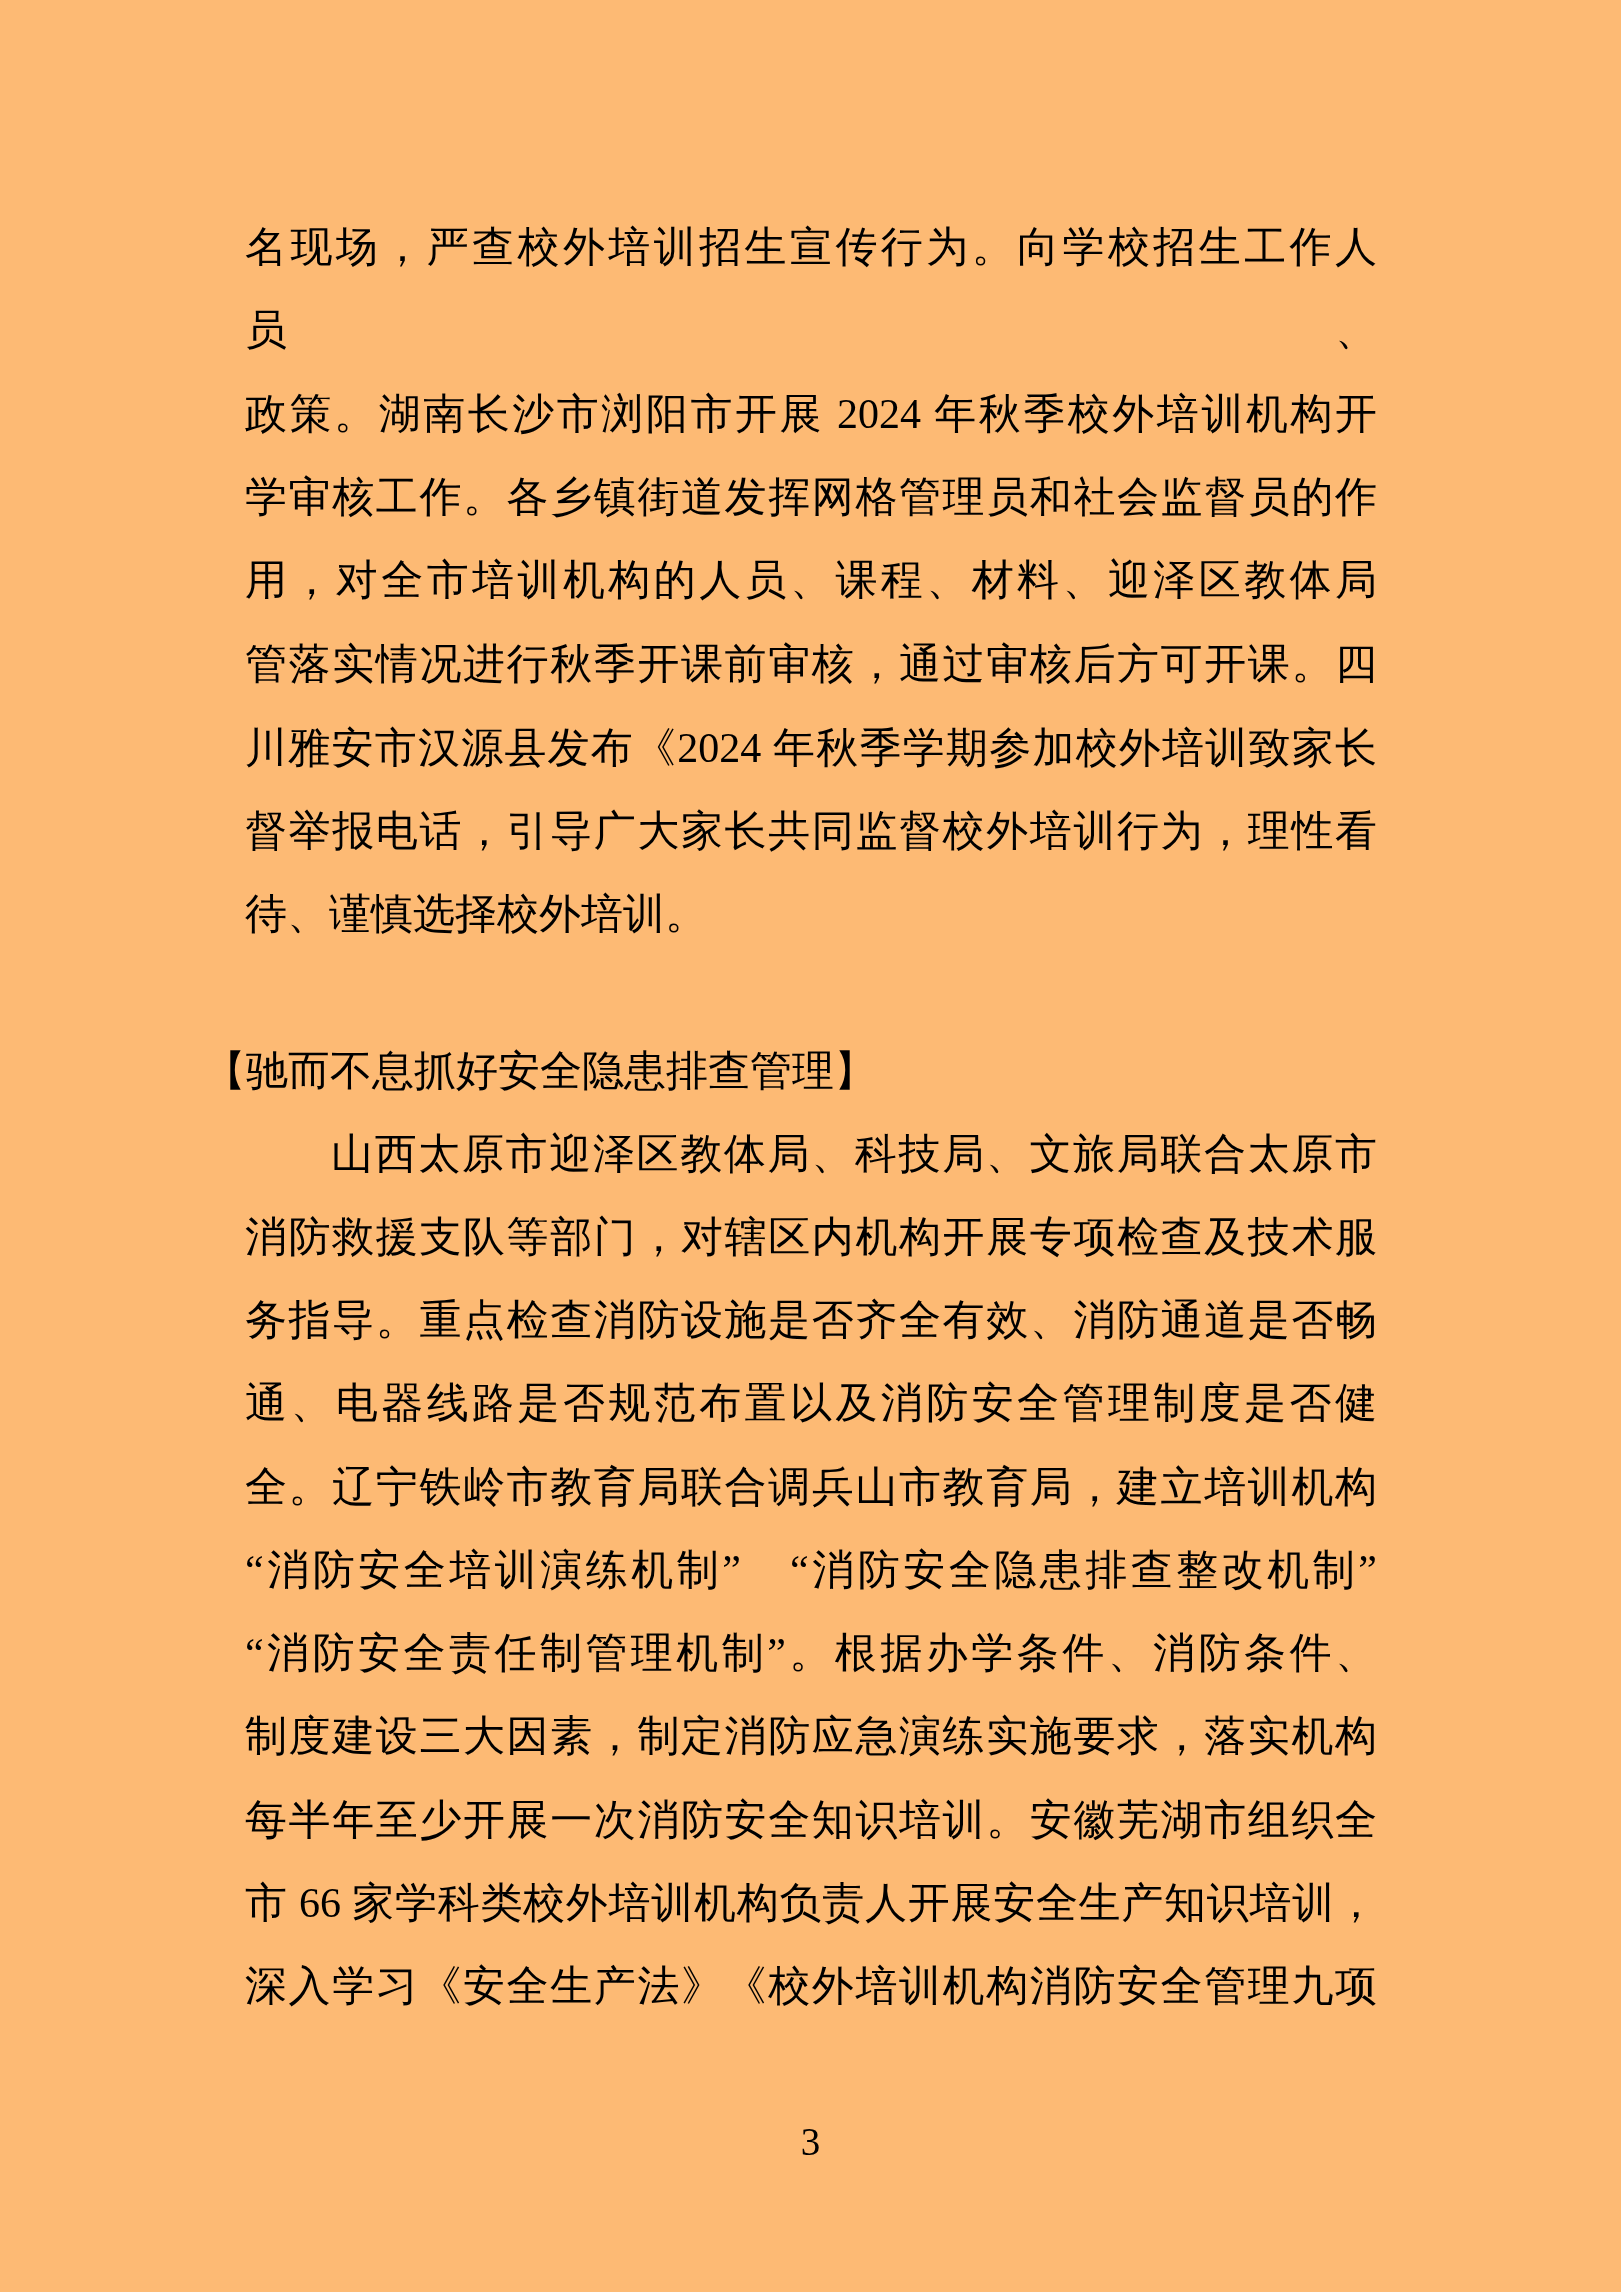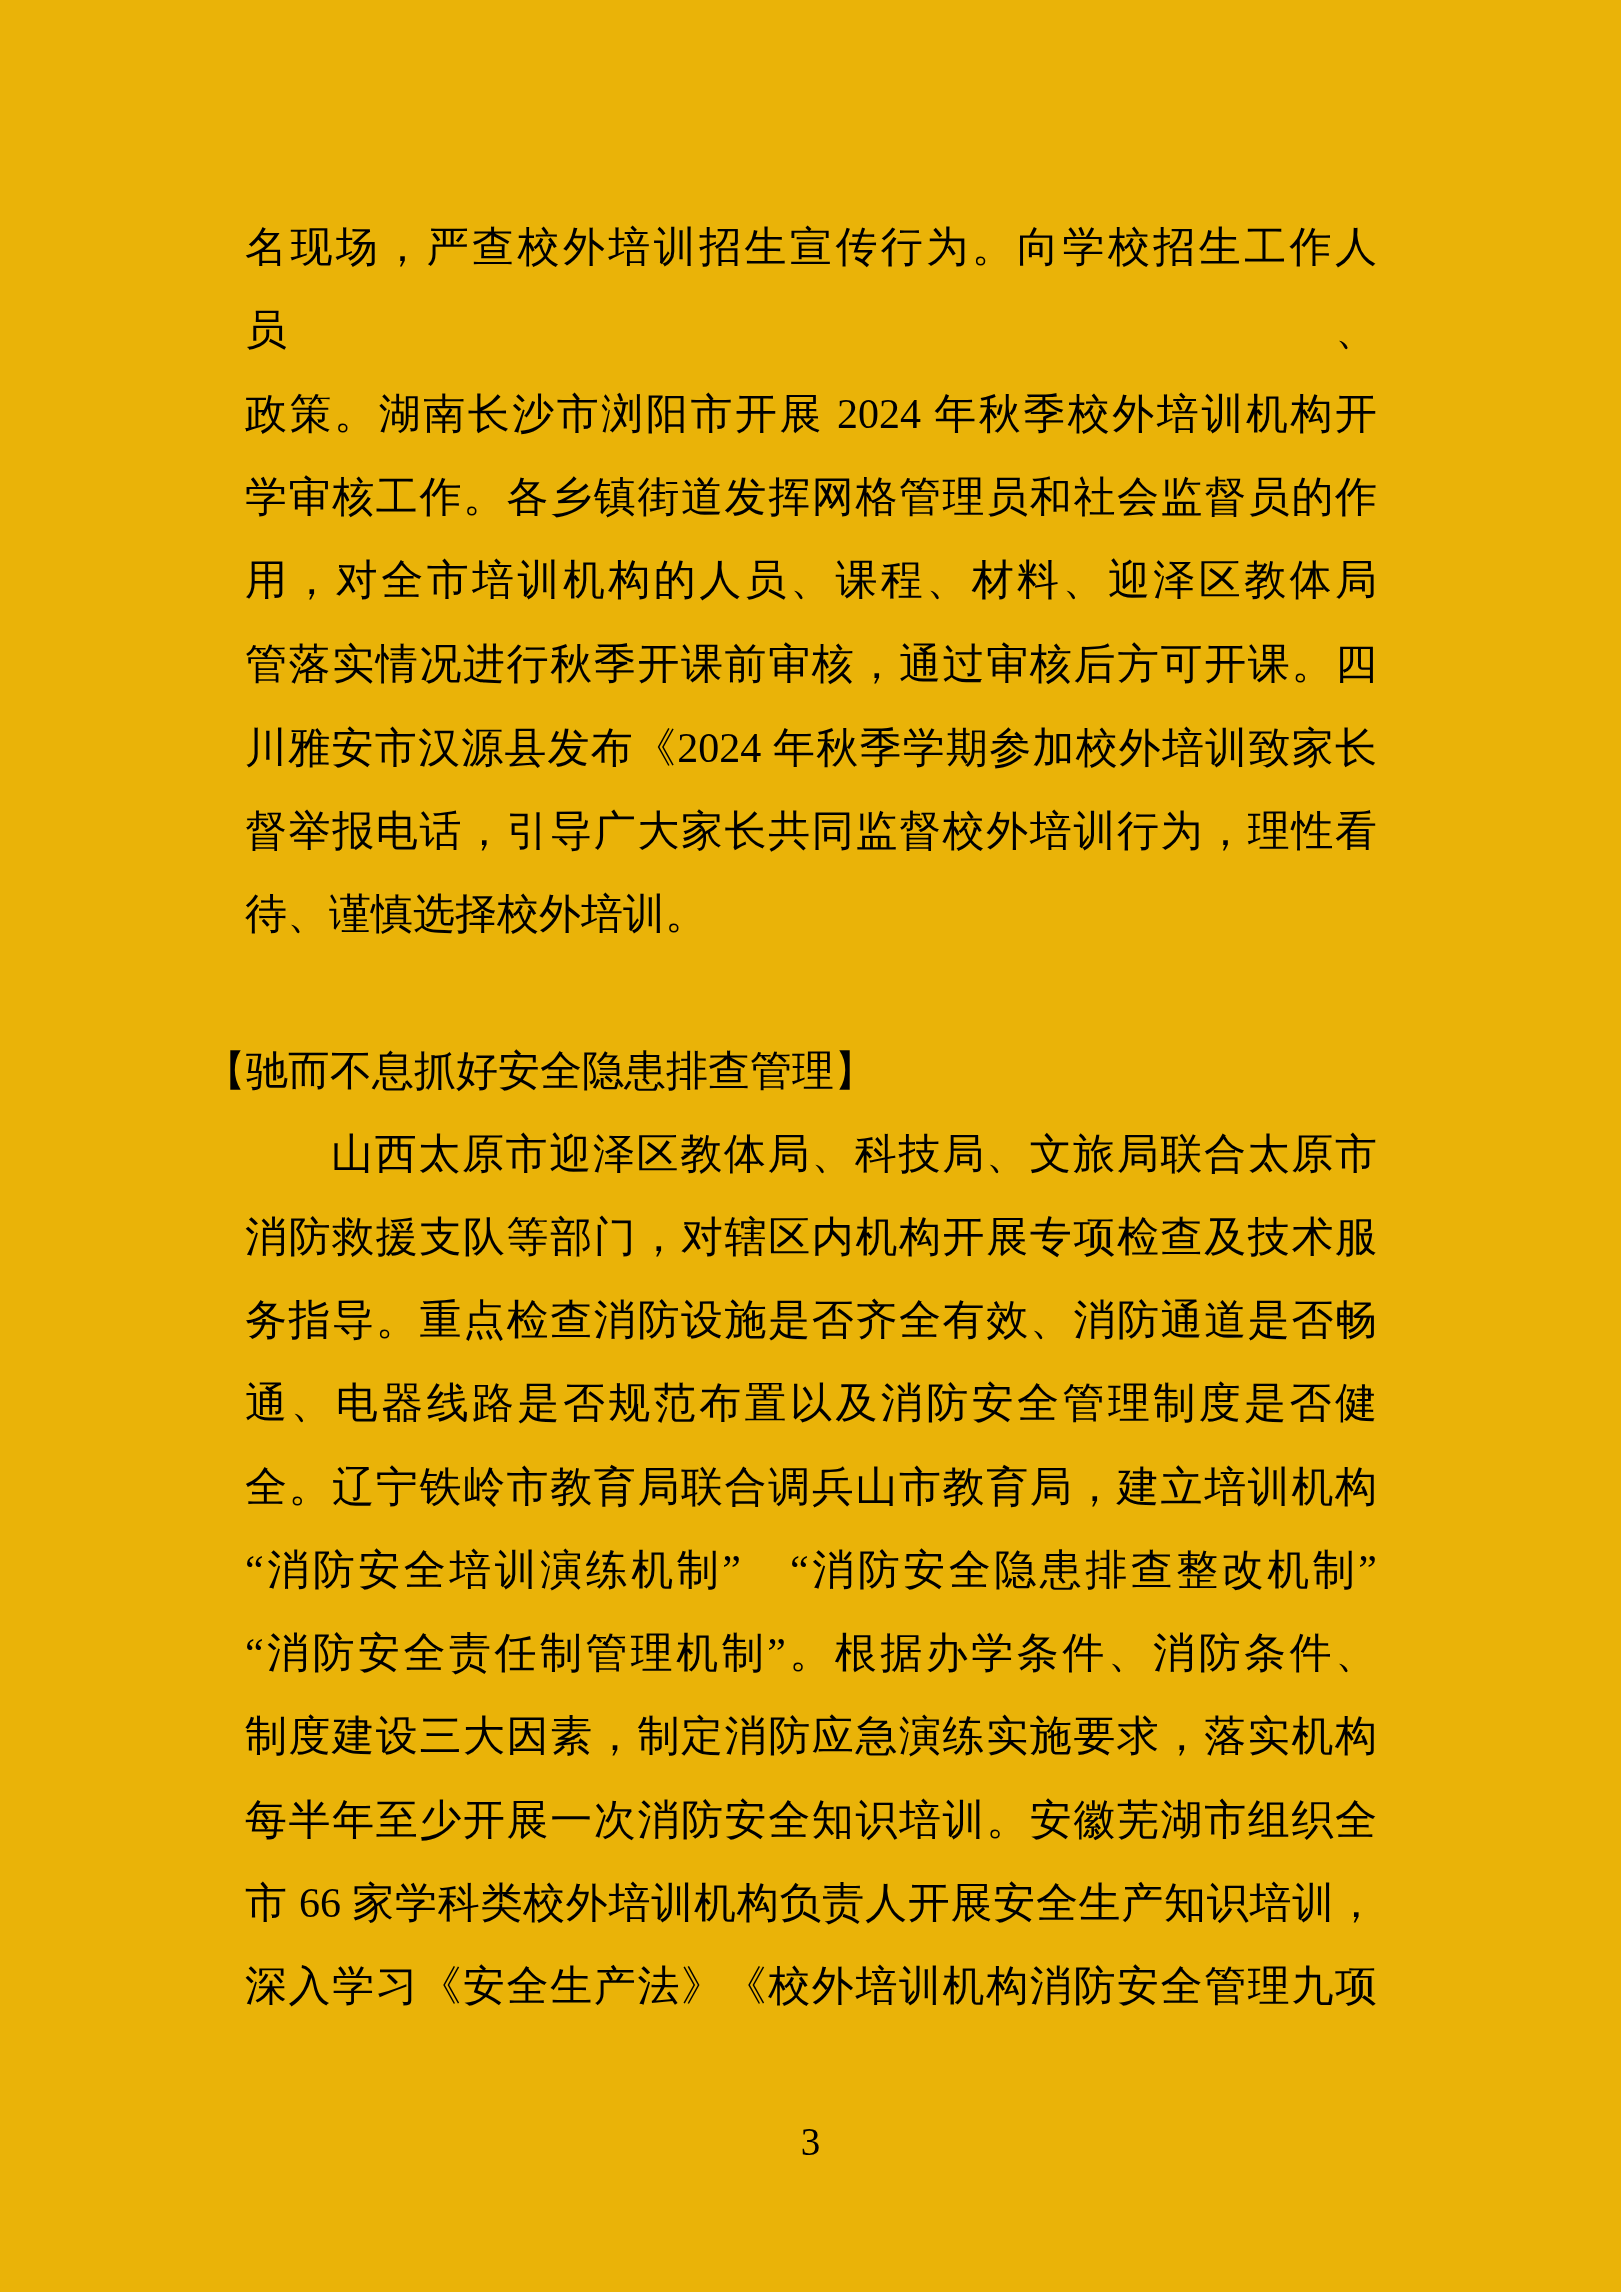--- a/index.html
+++ b/index.html
@@ -1,20 +1,20 @@
 <!DOCTYPE html>
 <html><head>
 <meta charset="utf-8">
 <style>
   html,body { margin:0; padding:0; background:#888; }
   .page {
     position:relative;
     width:1621px; height:2293px;
     margin:0 auto;
-    background:#eab308;
+    background:#fdba74;
     color:#000000;
     font-family:"Liberation Serif","DejaVu Serif",serif;
     overflow:hidden;
   }
   .text-block {
     position:absolute;
     left:245px; top:206px;
     width:1132px;
     font-size:42px;
     line-height:83px;

